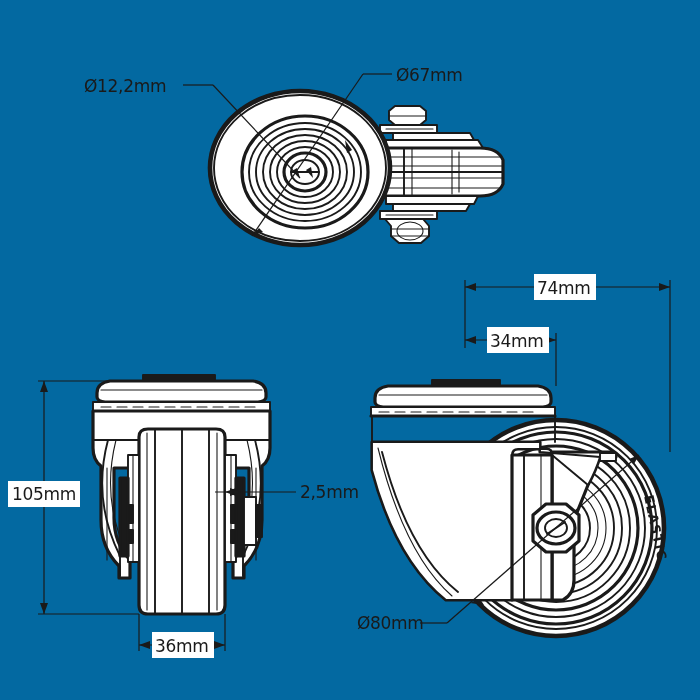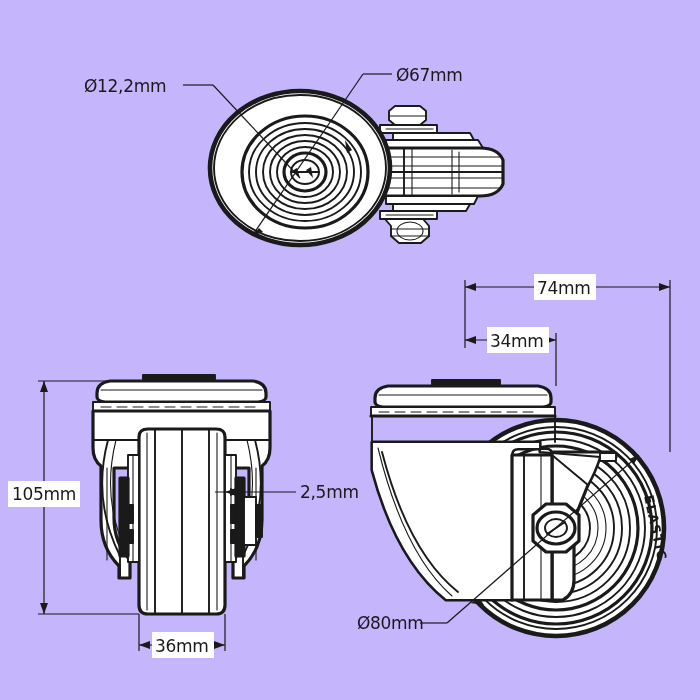--- a/index.html
+++ b/index.html
@@ -8,21 +8,21 @@
     padding: 0;
     background: #ffffff;
   }
   body {
     font-family: "DejaVu Sans", "Liberation Sans", sans-serif;
   }
   #sheet {
     position: relative;
     width: 700px;
     height: 700px;
-    background: #c4b5fd;
+    background: #0369a1;
     overflow: hidden;
   }
   #sheet svg {
     display: block;
     width: 700px;
     height: 700px;
   }
   .dimtext {
     font-family: "DejaVu Sans", "Liberation Sans", sans-serif;
     font-size: 17px;

